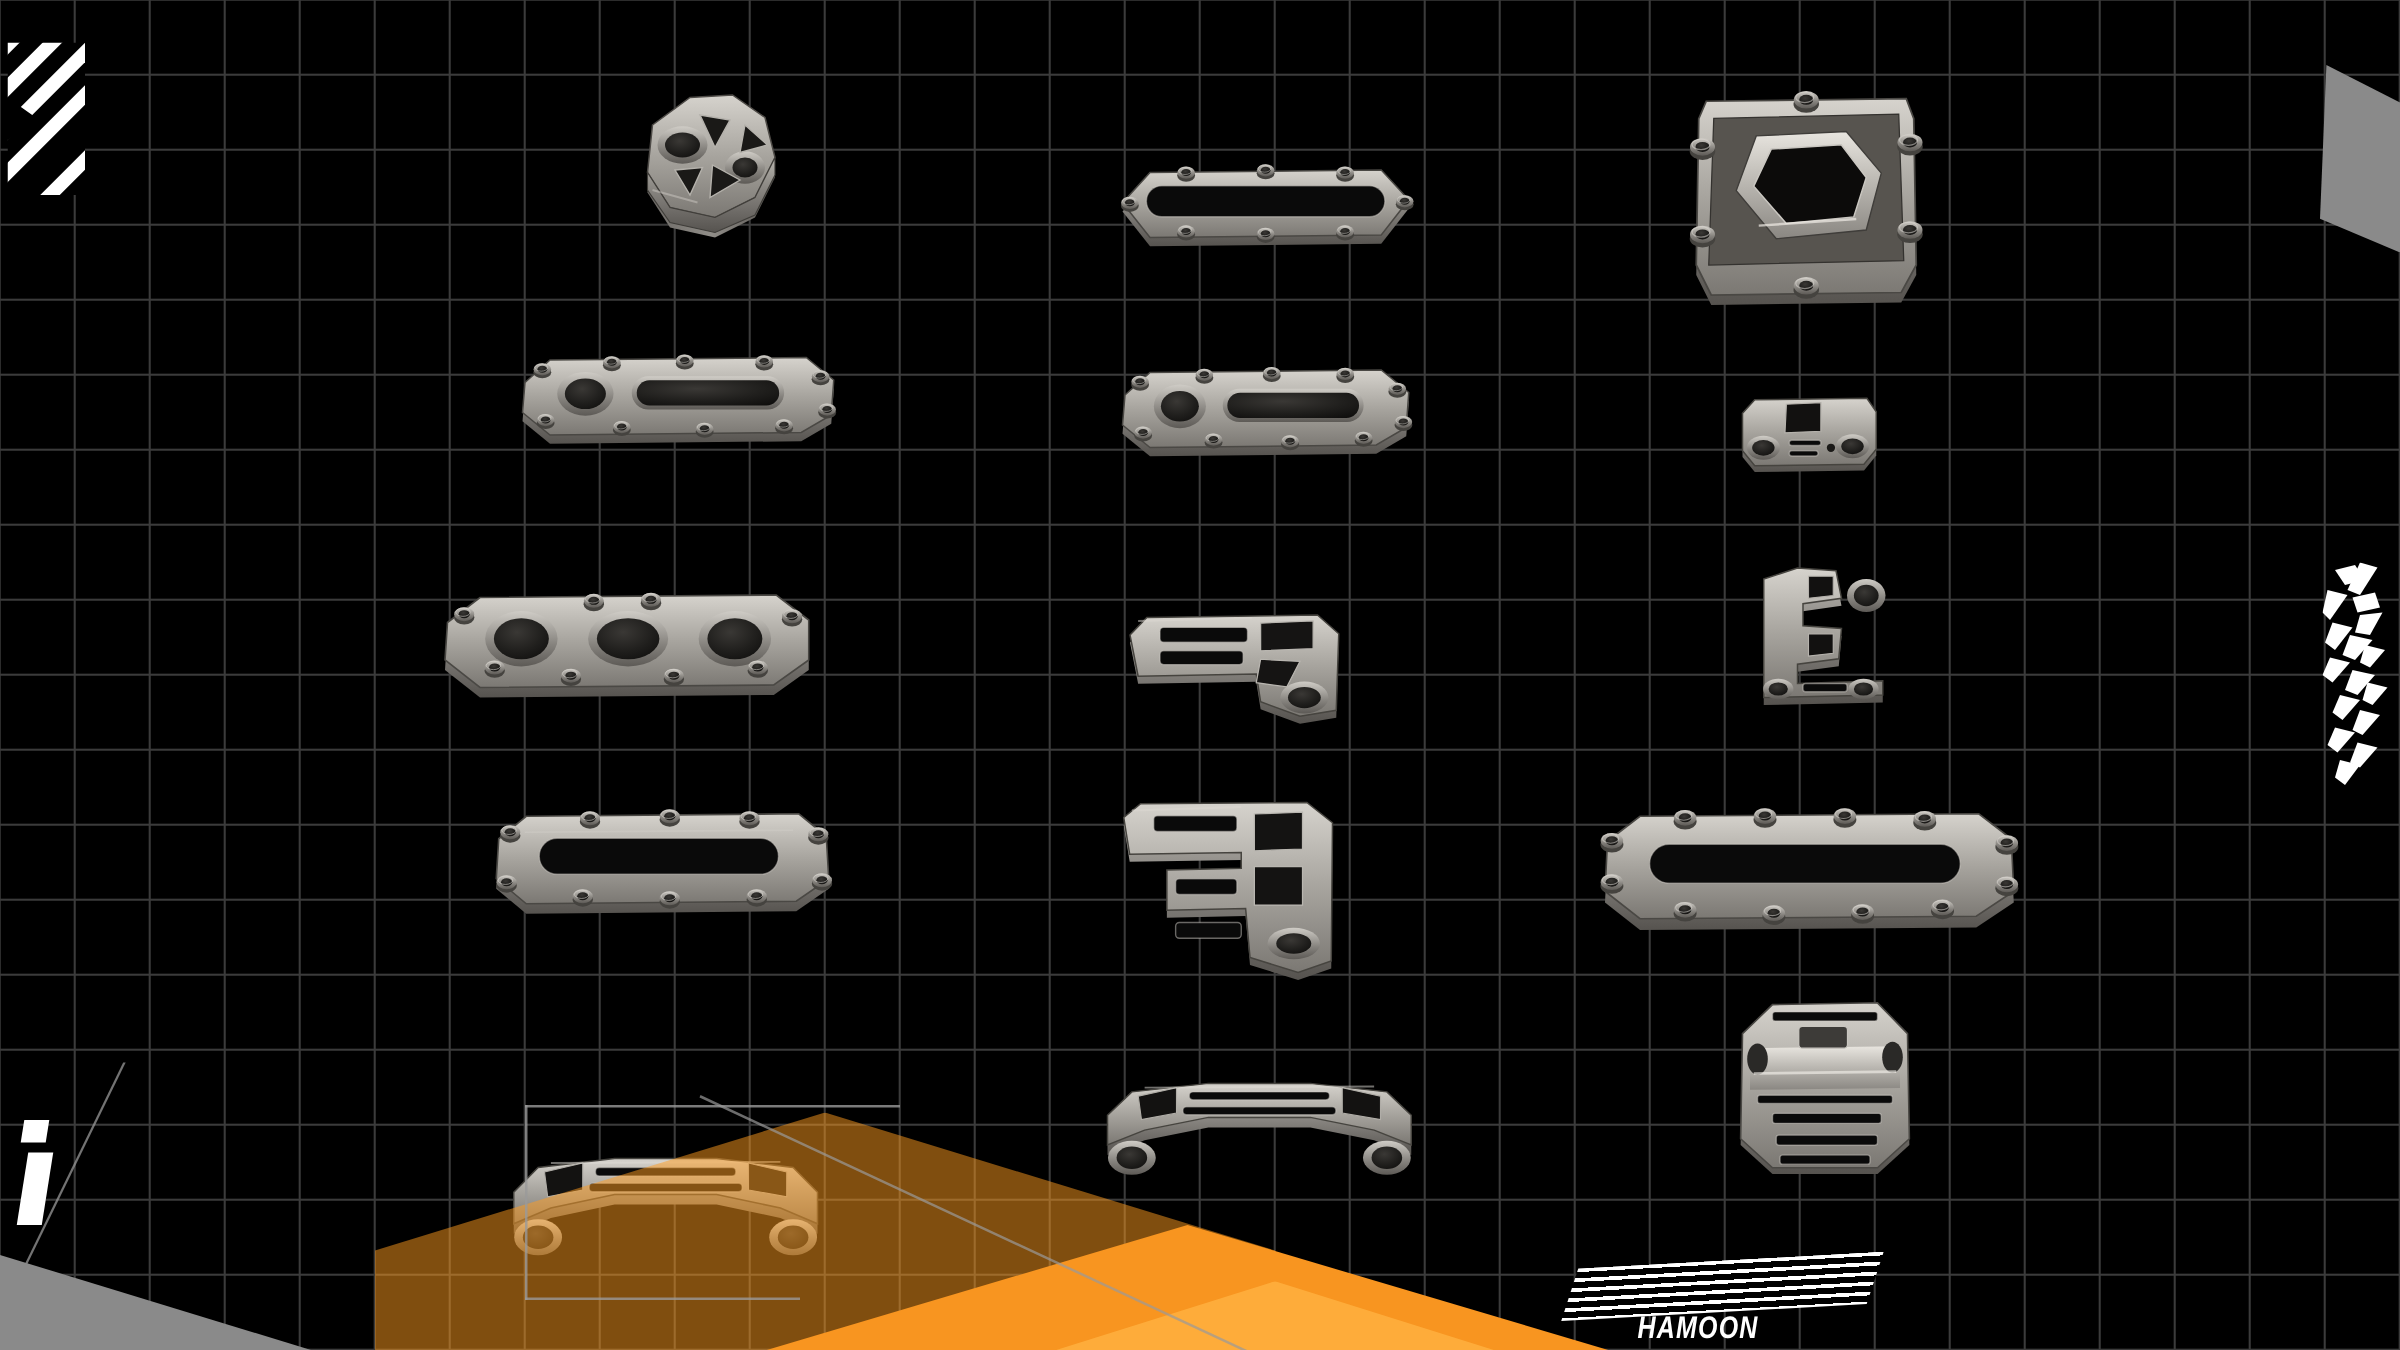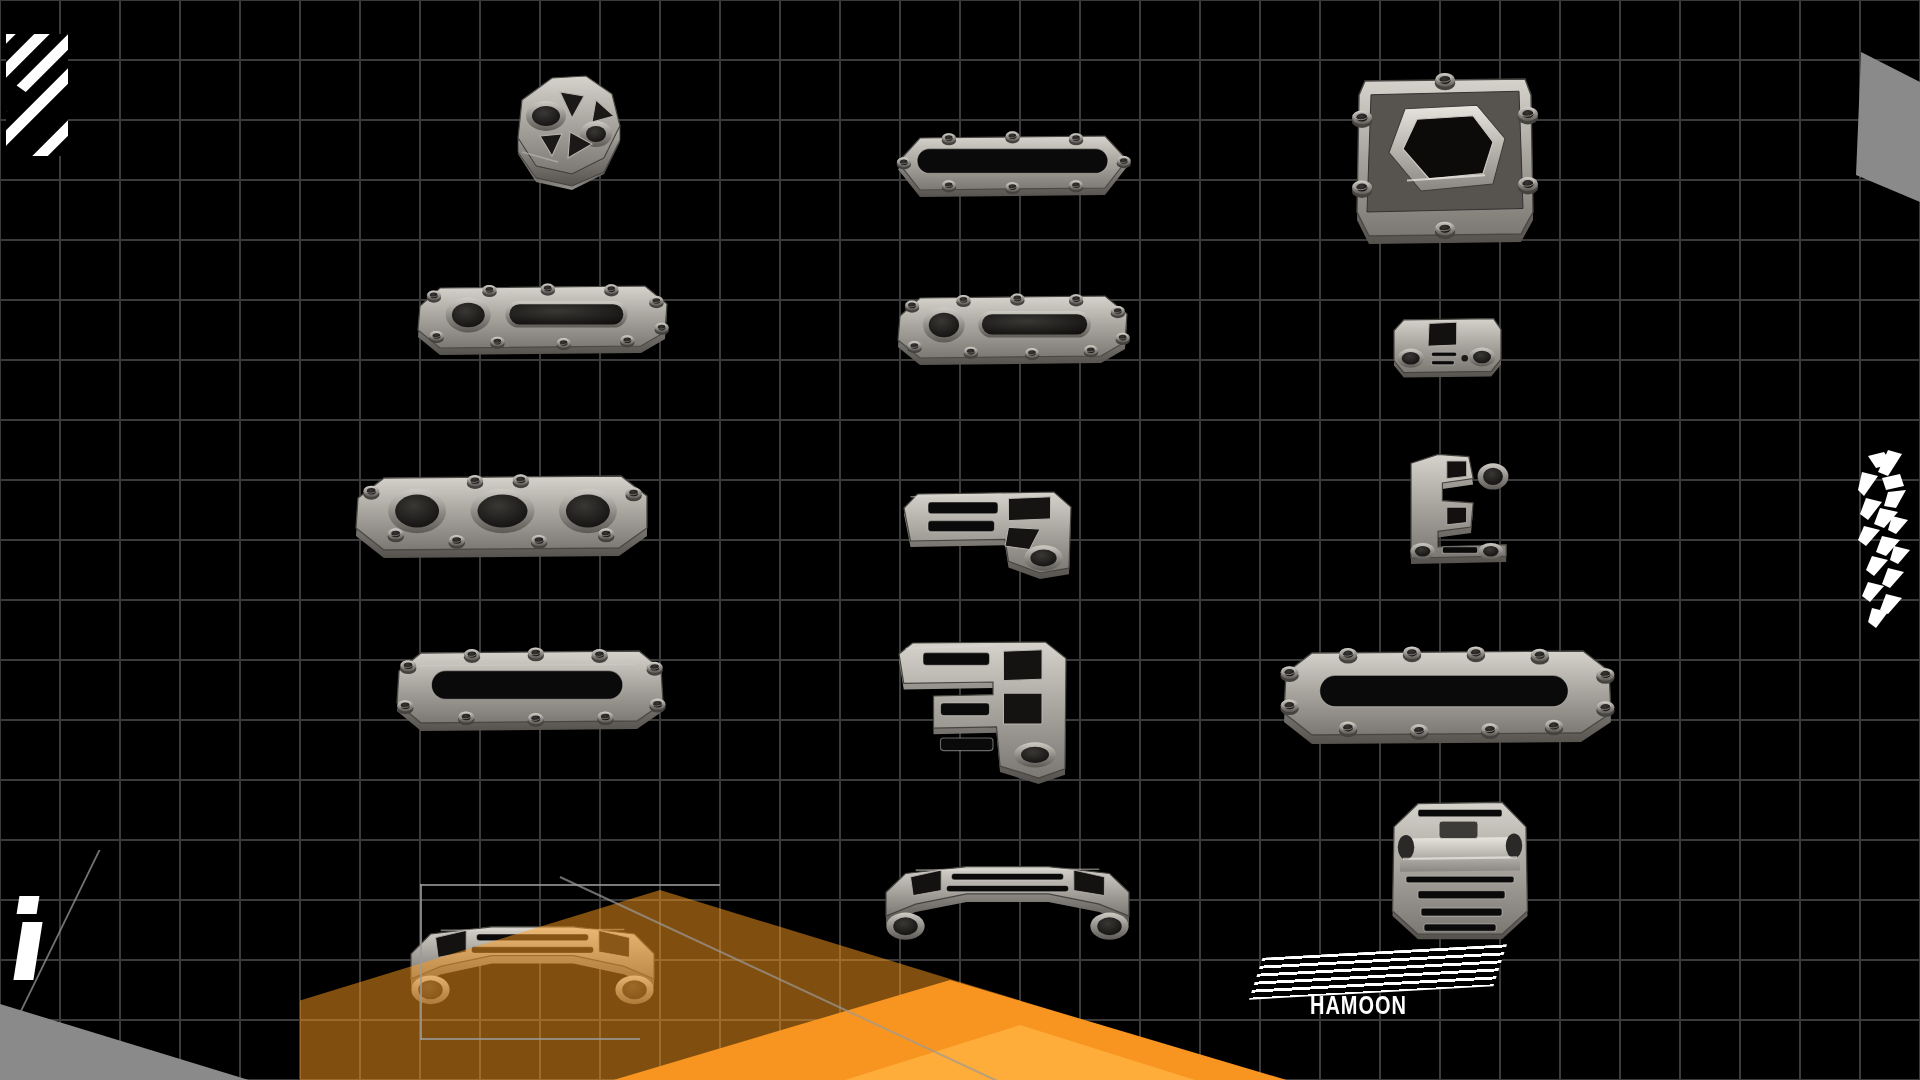--- a/index.html
+++ b/index.html
@@ -68,21 +68,21 @@
   
   #stroke-a{position:absolute;left:40px;top:-10px;width:700px;height:240px;
             border-left:2px solid #9a9a9a;transform:skewX(-26deg);opacity:.75;}
   #stroke-b{position:absolute;left:420px;top:24px;width:2px;height:156px;background:#9a9a9a;opacity:.8;}
   #stroke-c{position:absolute;left:420px;top:24px;width:300px;height:2px;background:#9a9a9a;opacity:.8;}
   #stroke-d{position:absolute;left:420px;top:178px;width:220px;height:2px;background:#9a9a9a;opacity:.8;}
   #stroke-e{position:absolute;left:560px;top:16px;width:540px;height:2px;background:#9a9a9a;opacity:.7;
             transform:rotate(25deg);transform-origin:left center;}
 
   
-  #logo{position:absolute;left:1258px;top:951px;width:240px;height:66px;}
+  #logo{position:absolute;left:1258px;top:1008px;width:240px;height:66px;font-style:italic;}
   #logo-stripes{position:absolute;left:0;top:0;width:240px;height:42px;
     background:repeating-linear-gradient(to bottom,#fff 0 3px, #000 3px 8px);
     transform:skewX(-18deg) skewY(-3.2deg);
   }
   #logo-text{
     position:absolute;left:52px;top:40px;
     color:#fff;font-family:"Liberation Sans Narrow","Liberation Sans",sans-serif;
     font-size:25px;font-weight:700;letter-spacing:1.2px;
     transform:scaleX(.80);transform-origin:left top;white-space:nowrap;
   }

